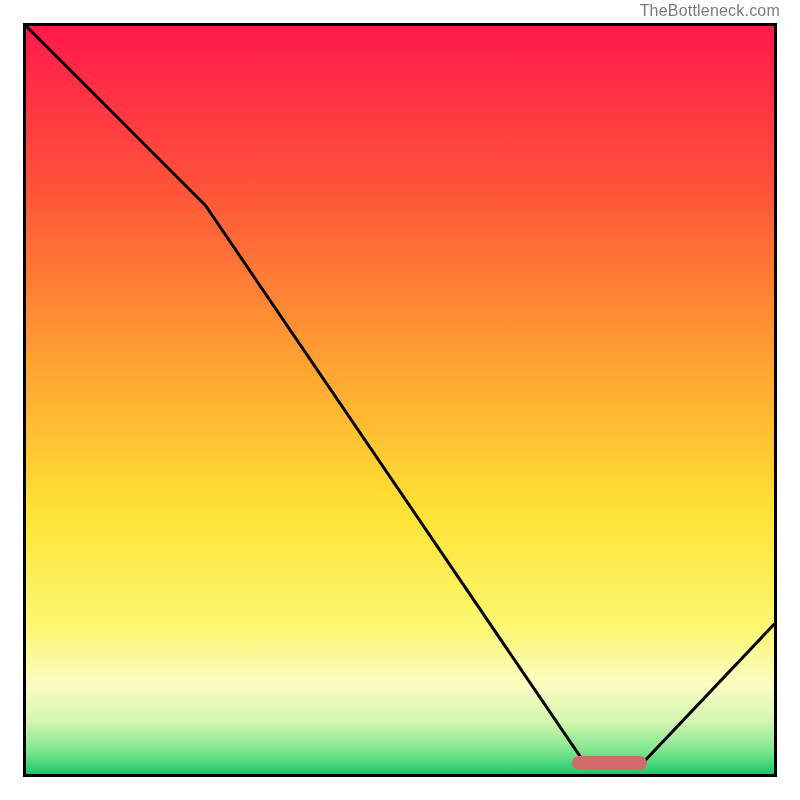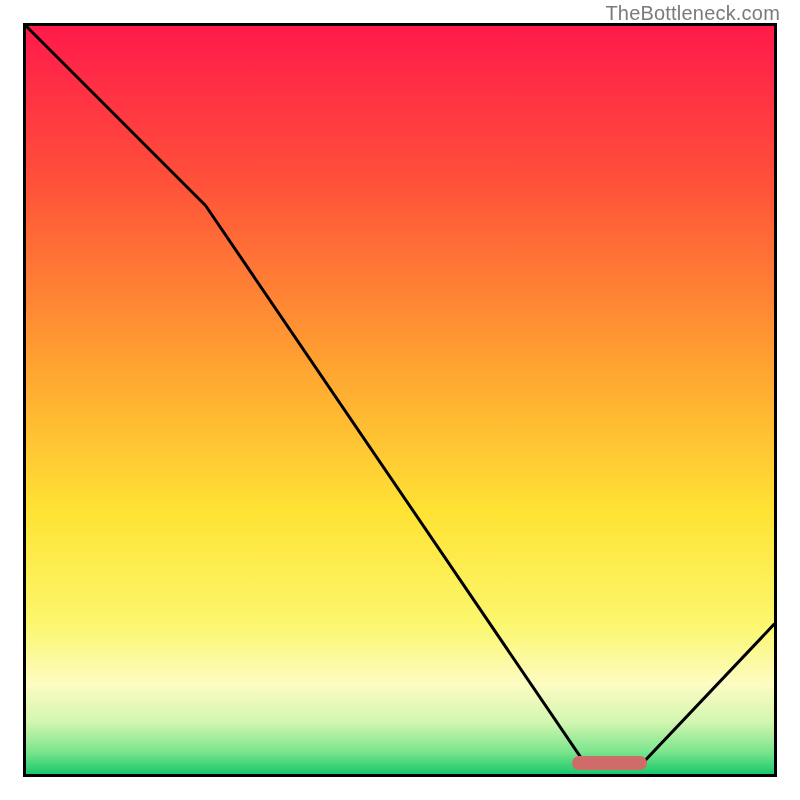--- a/index.html
+++ b/index.html
@@ -14,21 +14,21 @@
   .container {
     position: relative;
     width: 800px;
     height: 800px;
   }
   .watermark {
     position: absolute;
     top: 2px;
     right: 20px;
     color: #7a7a7a;
-    font-size: 20px;
+    font-size: 16px;
     font-weight: 400;
     letter-spacing: 0.2px;
     z-index: 10;
   }
   .plot-box {
     position: absolute;
     left: 23px;
     top: 23px;
     width: 754px;
     height: 754px;

